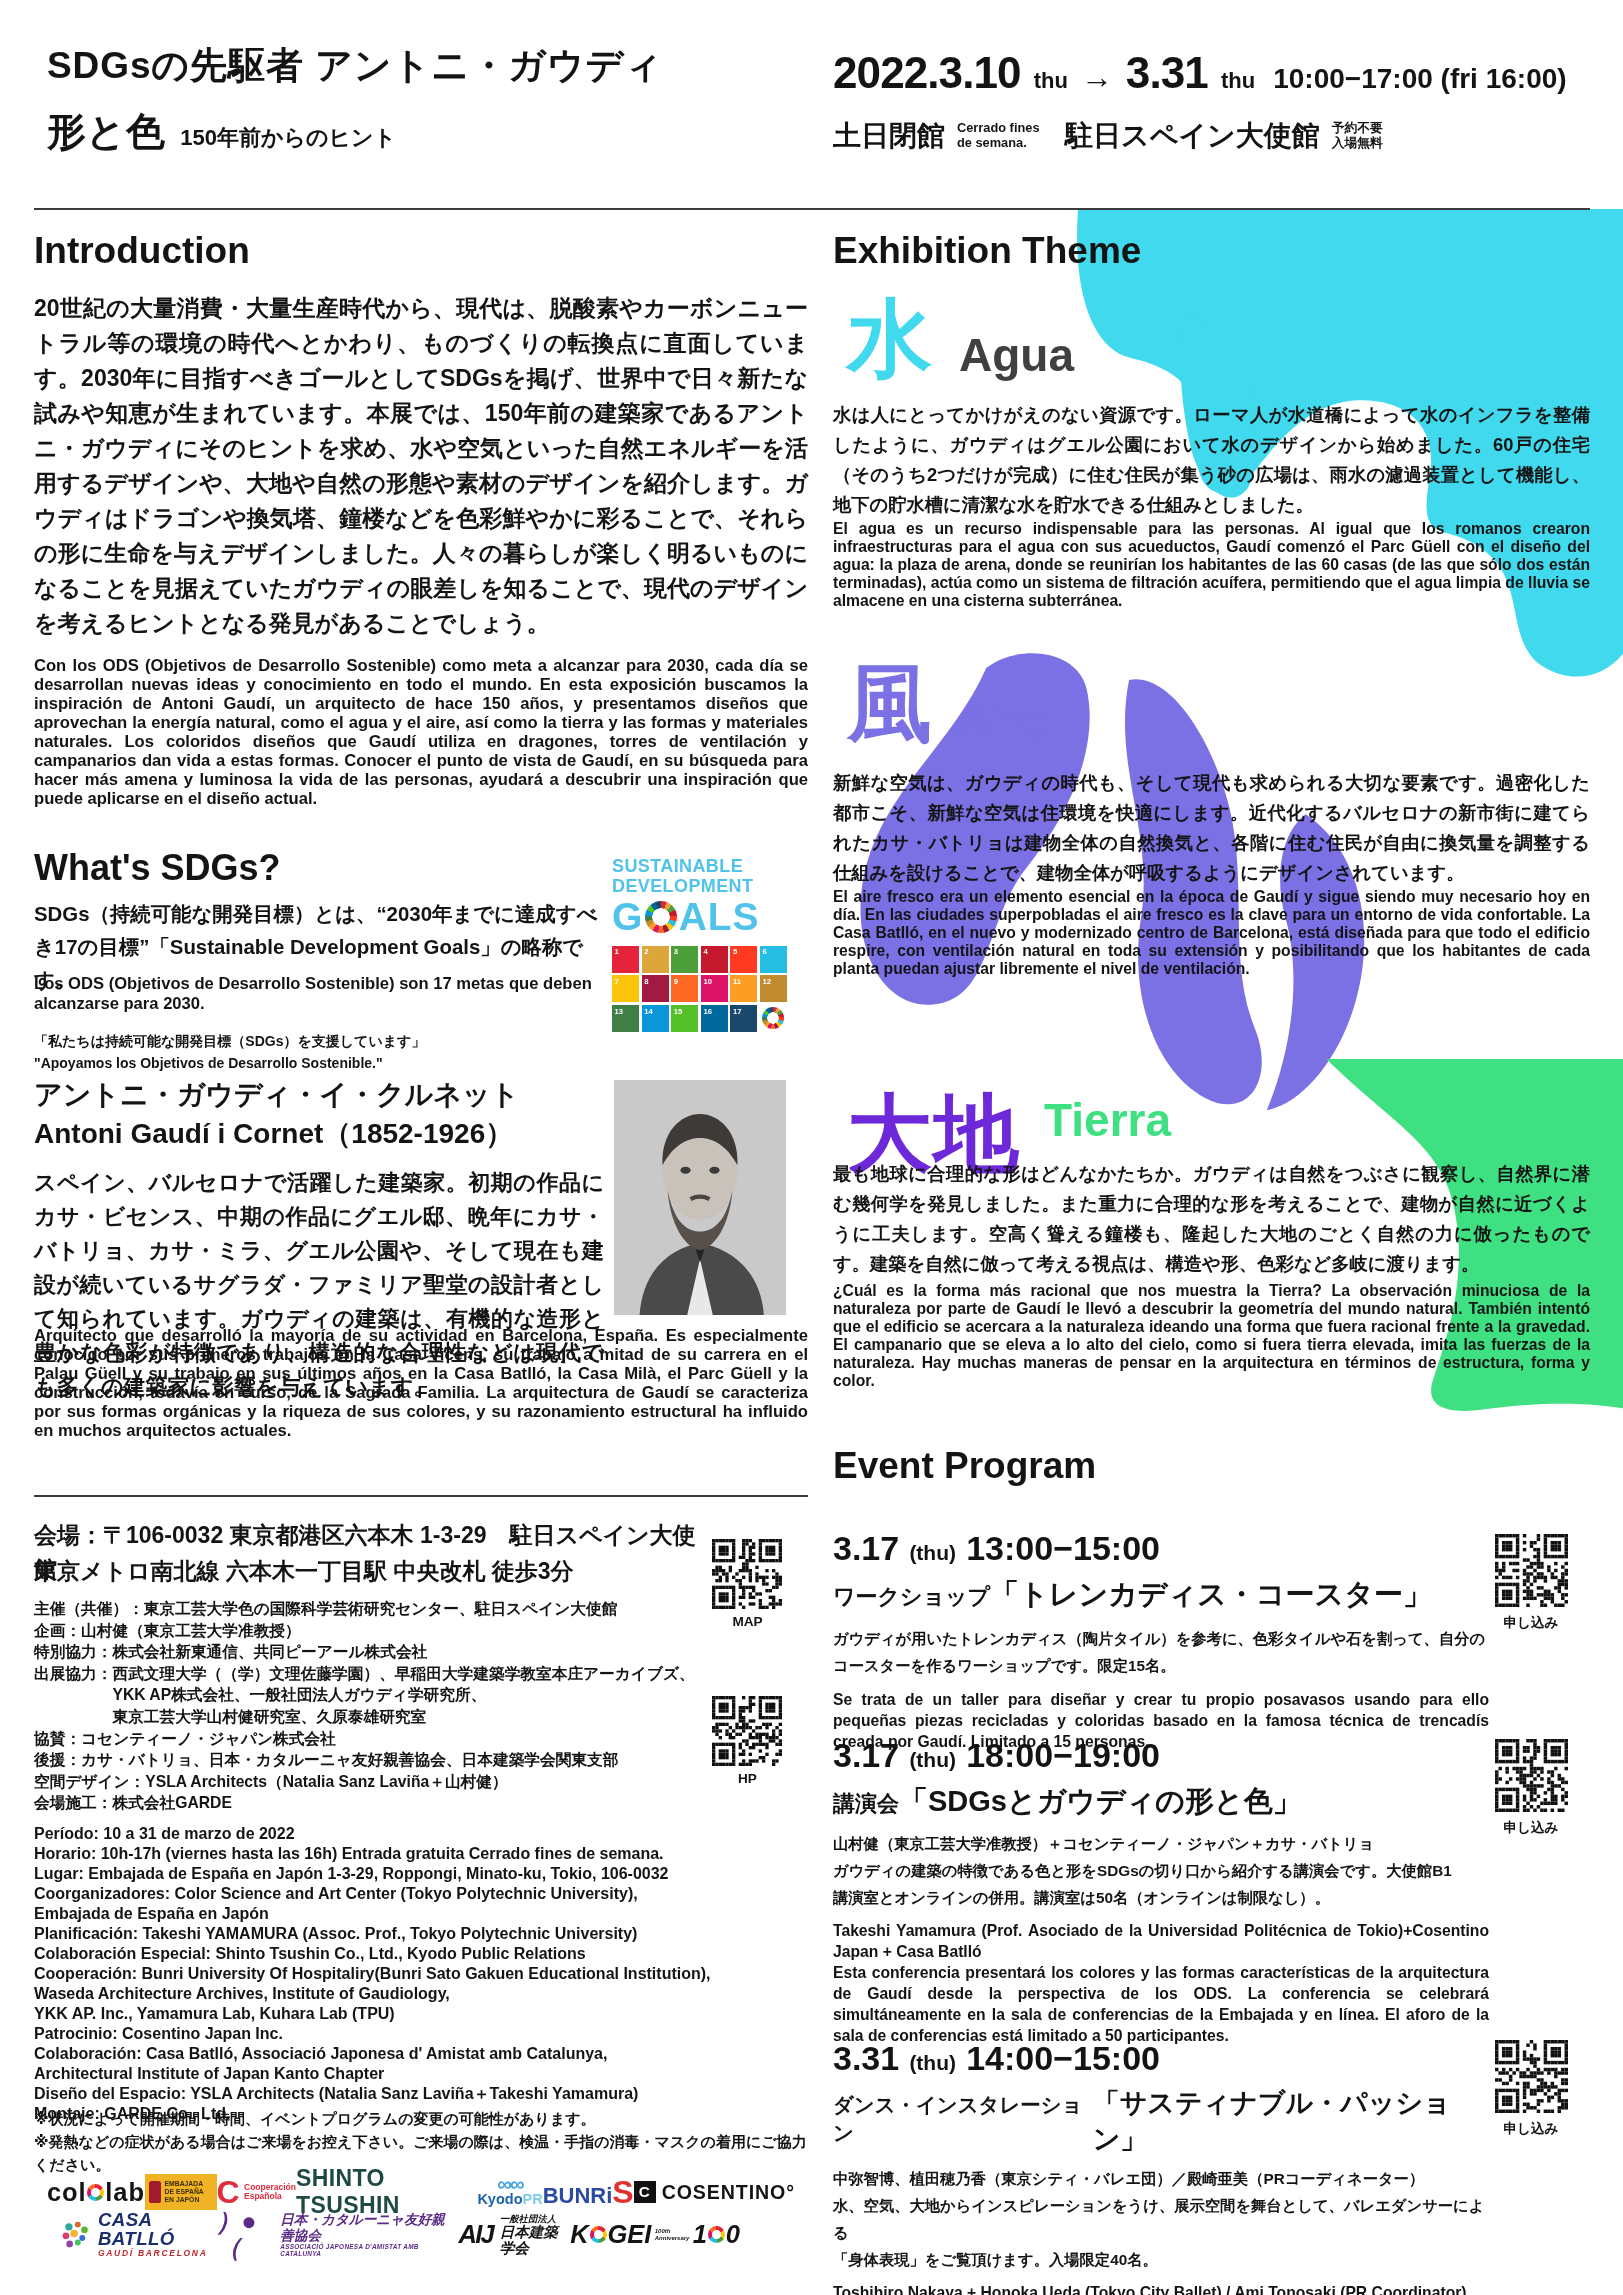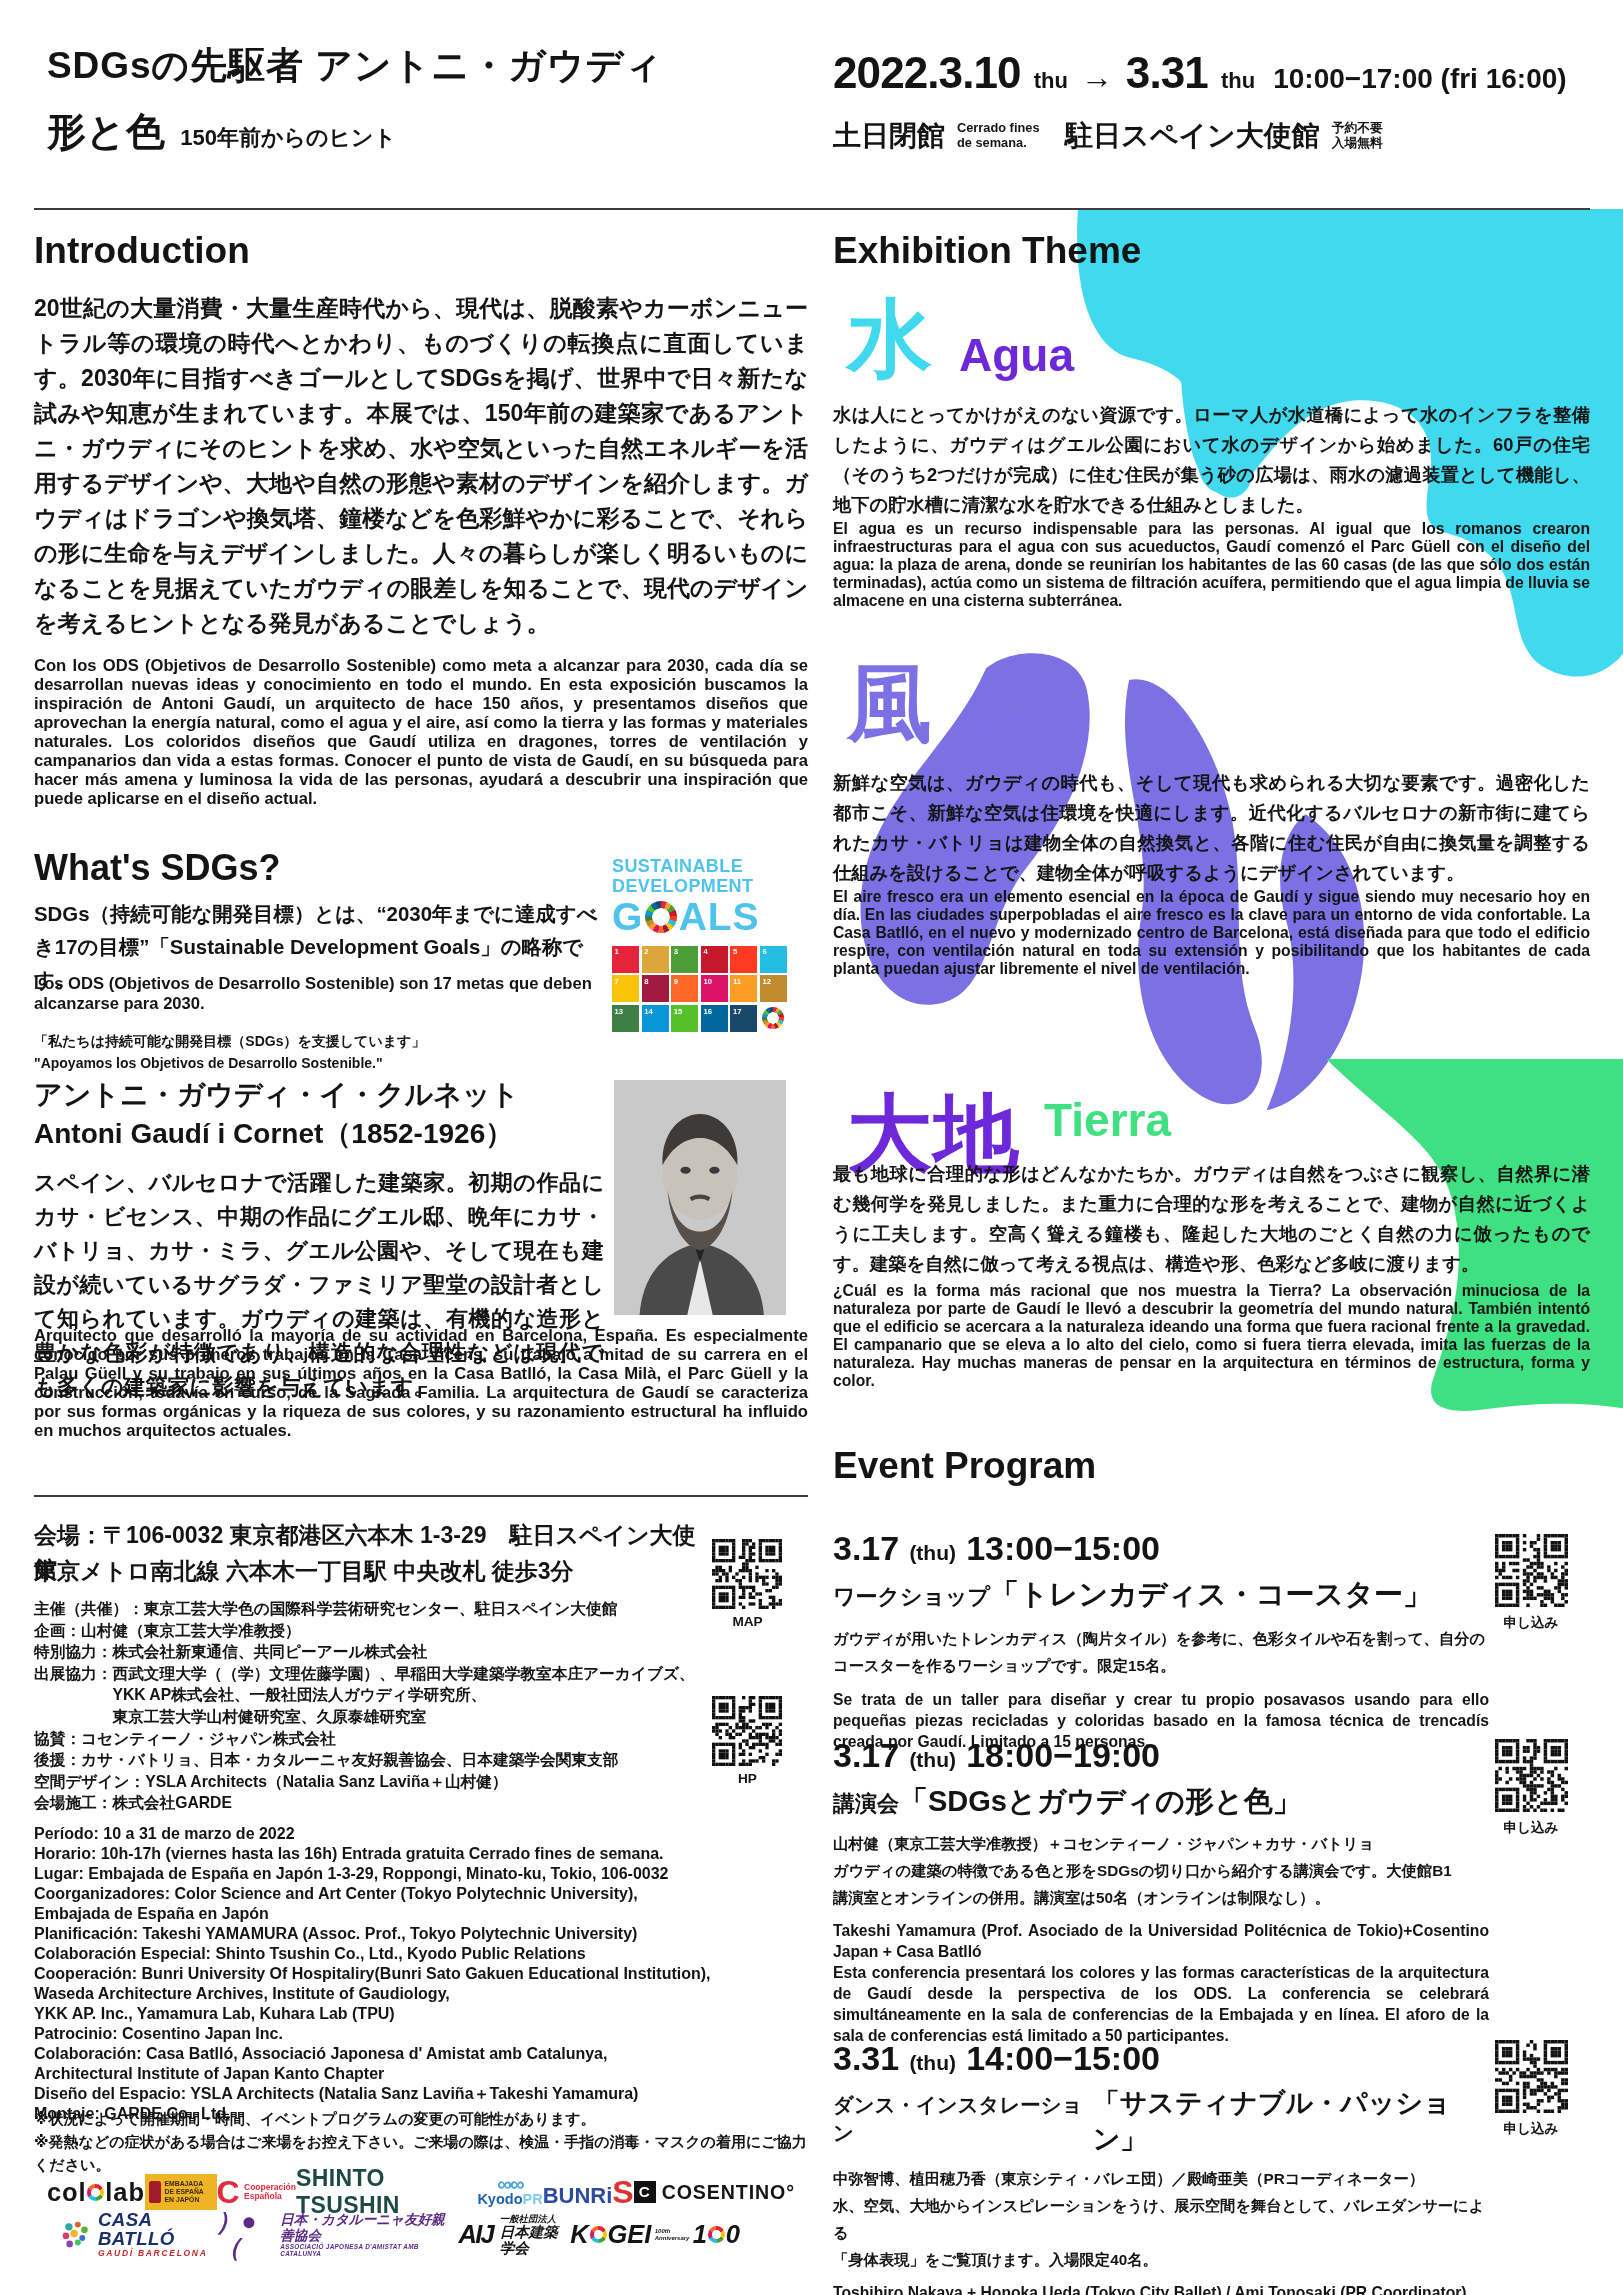--- a/index.html
+++ b/index.html
@@ -787,21 +787,21 @@
 Anniversary</span>
       <span>1</span>
         <span class="lg-o"></span>
         <span>0</span>
     </div>
   </div>
 
   <div class="abs h-sec" style="left:833px;top:230px;">Exhibition Theme</div>
 
   <div class="abs t-kanji" style="left: 847px; top: 296px; color: rgb(64, 217, 238);">水</div>
-  <div class="abs t-name" style="left: 959px; top: 328px; color: #6d28d9;">Agua</div>
+  <div class="abs t-name" style="left: 959px; top: 328px; color: #404040;">Agua</div>
   <div class="abs jp-side" style="left:833px;top:400px;width:757px;">水は人にとってかけがえのない資源です。ローマ人が水道橋によって水のインフラを整備したように、ガウディはグエル公園において水のデザインから始めました。60戸の住宅（そのうち2つだけが完成）に住む住民が集う砂の広場は、雨水の濾過装置として機能し、地下の貯水槽に清潔な水を貯水できる仕組みとしました。</div>
   <div class="abs es-side" style="left:833px;top:520px;width:757px;">El agua es un recurso indispensable para las personas. Al igual que los romanos crearon infraestructuras para el agua con sus acueductos, Gaudí comenzó el Parc Güell con el diseño del agua: la plaza de arena, donde se reunirían los habitantes de las 60 casas (de las que sólo dos están terminadas), actúa como un sistema de filtración acuífera, permitiendo que el agua limpia de lluvia se almacene en una cisterna subterránea.</div>
 
   <div class="abs t-kanji" style="left: 847px; top: 661px; color: rgb(123, 112, 228);">風</div>
   <div class="abs t-name" style="left: 957px; top: 694px; color: rgb(123, 112, 228);">Aire</div>
   <div class="abs jp-side" style="left:833px;top:768px;width:757px;">新鮮な空気は、ガウディの時代も、そして現代も求められる大切な要素です。過密化した都市こそ、新鮮な空気は住環境を快適にします。近代化するバルセロナの新市街に建てられたカサ・バトリョは建物全体の自然換気と、各階に住む住民が自由に換気量を調整する仕組みを設けることで、建物全体が呼吸するようにデザインされています。</div>
   <div class="abs es-side" style="left:833px;top:888px;width:757px;">El aire fresco era un elemento esencial en la época de Gaudí y sigue siendo muy necesario hoy en día. En las ciudades superpobladas el aire fresco es la clave para un entorno de vida confortable. La Casa Batlló, en el nuevo y modernizado centro de Barcelona, está diseñada para que todo el edificio respire, con ventilación natural en toda su extensión y posibilitando que los habitantes de cada planta puedan ajustar libremente el nivel de ventilación.</div>
 
   <div class="abs t-kanji" style="left: 847px; top: 1091px; color: #6d28d9;">大地</div>
   <div class="abs t-name" style="left: 1044px; top: 1093px; color: rgb(62, 224, 130);">Tierra</div>

